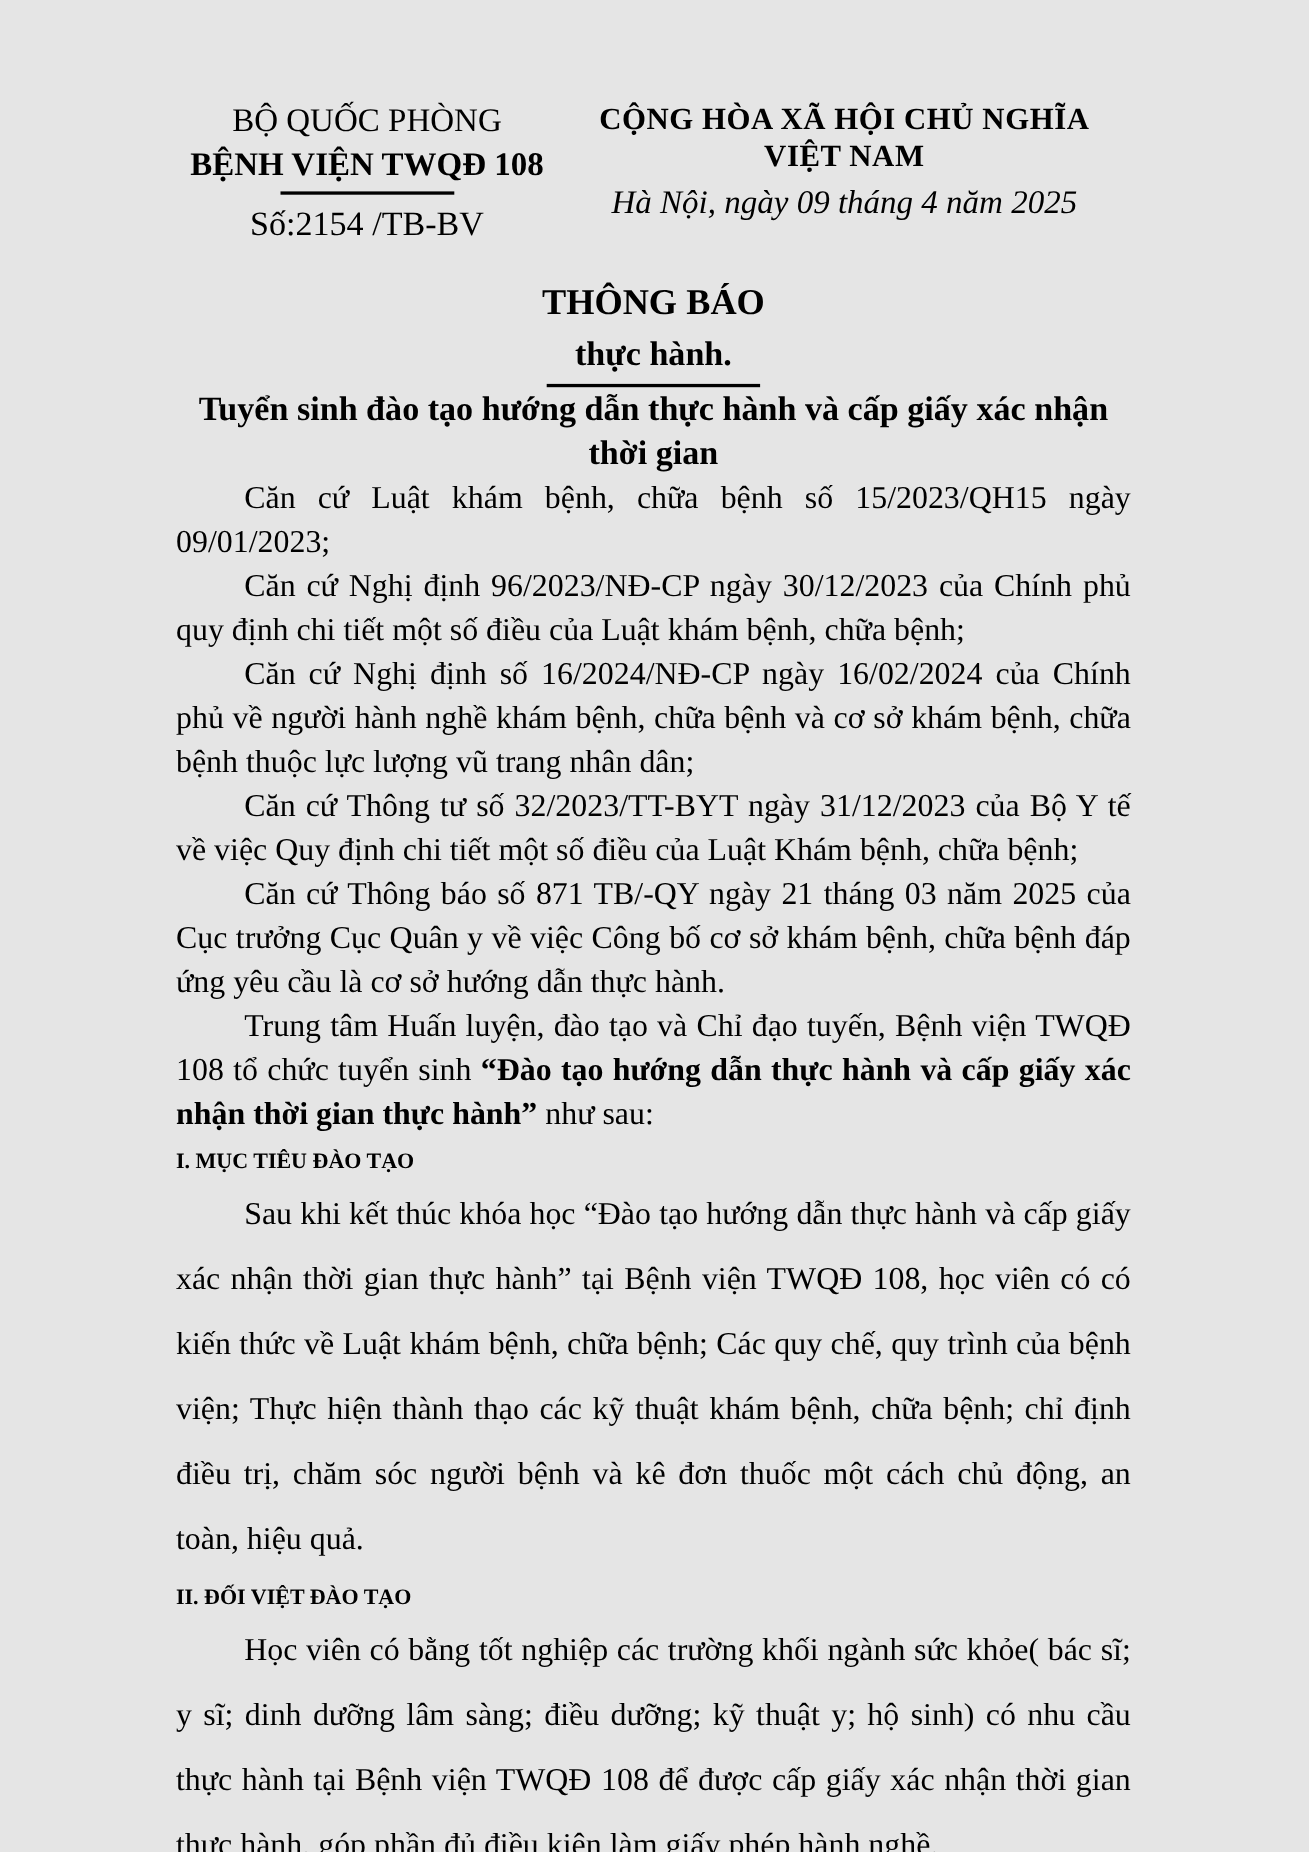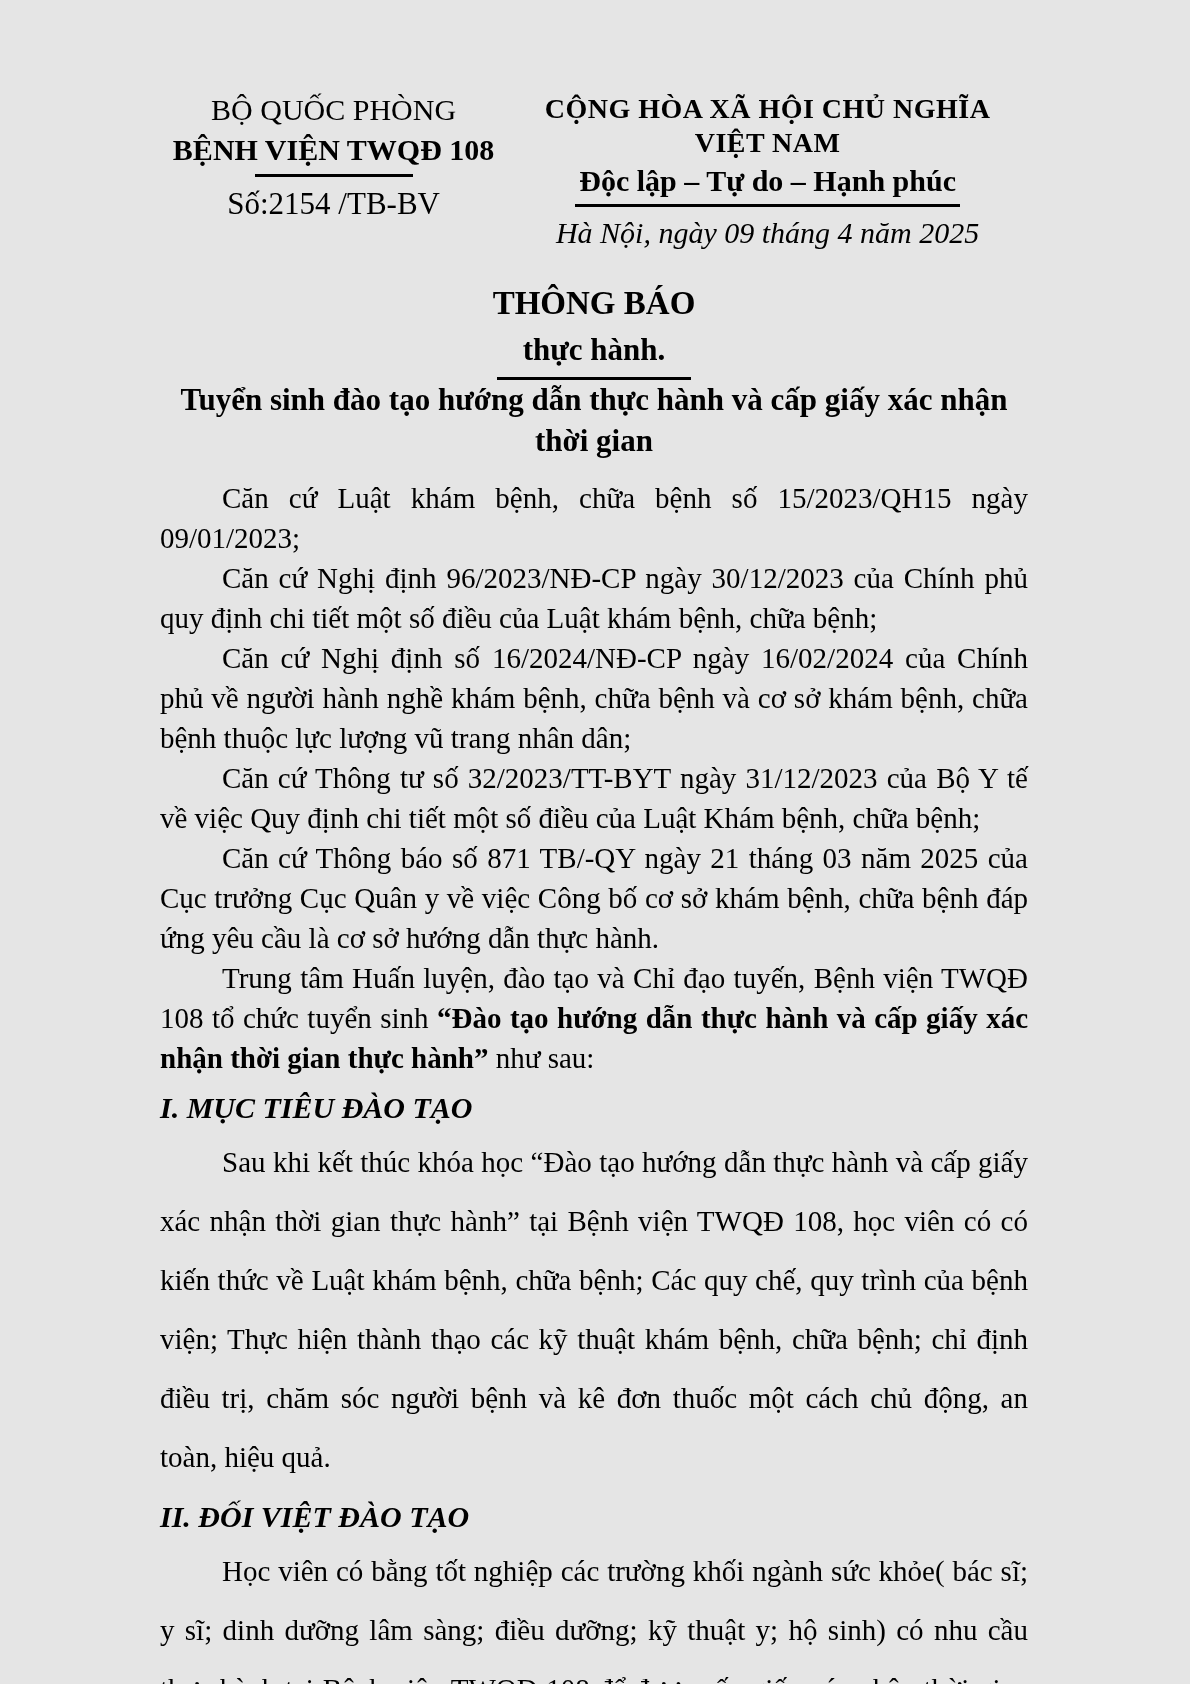--- a/index.html
+++ b/index.html
@@ -27,34 +27,33 @@
   .motto-2-wrap { margin-top: 4px; }
   .motto-2      { display: inline-block; font-size: 30px; font-weight: bold; line-height: 1.2;
                   padding: 0 4px 5px 4px; border-bottom: 3px solid #000; }
   .place-date   { font-size: 30px; font-style: italic; margin-top: 9px; }
   
   .title-block  { text-align: center; margin-top: 34px; }
   .doc-type     { font-size: 33px; font-weight: bold; line-height: 1.2; text-align: center; }
   .doc-subject  { font-size: 31px; font-weight: bold; line-height: 1.32; margin-top: 6px; }
   .subject-underlined { display: inline-block; padding: 0 26px 6px 26px; border-bottom: 3px solid #000; }
   
-  .preamble     { margin-top: 16px; }
+  .preamble     { }
   .para {
     font-size: 29px;
     line-height: 40px;
     text-align: justify;
     text-indent: 62px;
     margin: 0;
   }
   .section-heading {
-    font-size: 30px;
+    font-size: 20px;
     font-weight: bold;
     margin: 10px 0 6px 0;
     line-height: 1.3;
-    font-style: italic;
   }
   .section-body {
     font-size: 29px;
     line-height: 59px;
     text-align: justify;
     text-indent: 62px;
     margin: 0;
   }
   .bold   { font-weight: bold; }
 </style>
@@ -65,23 +64,20 @@
 
   <div class="doc-header">
     <div class="header-left">
       <div class="org-parent">BỘ QUỐC PHÒNG</div>
       <div class="org-name">BỆNH VIỆN TWQĐ 108</div>
       <div class="org-rule"></div>
       <div class="doc-number">Số:2154 /TB-BV</div>
     </div>
     <div class="header-right">
       <div class="motto-1">CỘNG HÒA XÃ HỘI CHỦ NGHĨA VIỆT NAM</div>
-      <div class="motto-2-wrap">
-        <span class="motto-2">Độc lập – Tự do – Hạnh phúc</span>
-      </div>
       <div class="place-date">Hà Nội, ngày 09 tháng 4 năm 2025</div>
     </div>
   </div>
 
   <div class="title-block">
     <div class="doc-type">THÔNG BÁO</div>
     <div class="doc-subject">
       <div>
         <span class="subject-underlined">thực hành.</span>
       </div>

